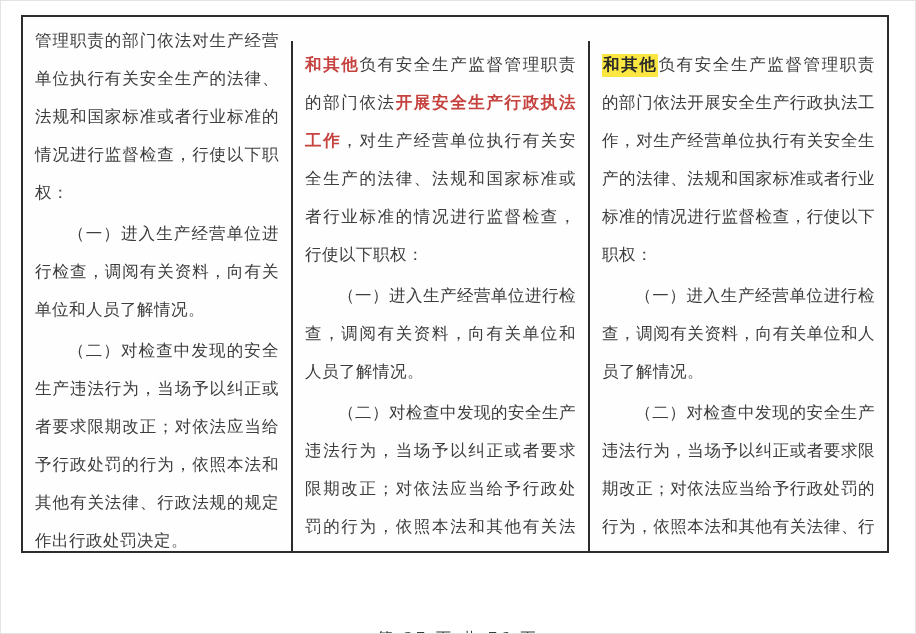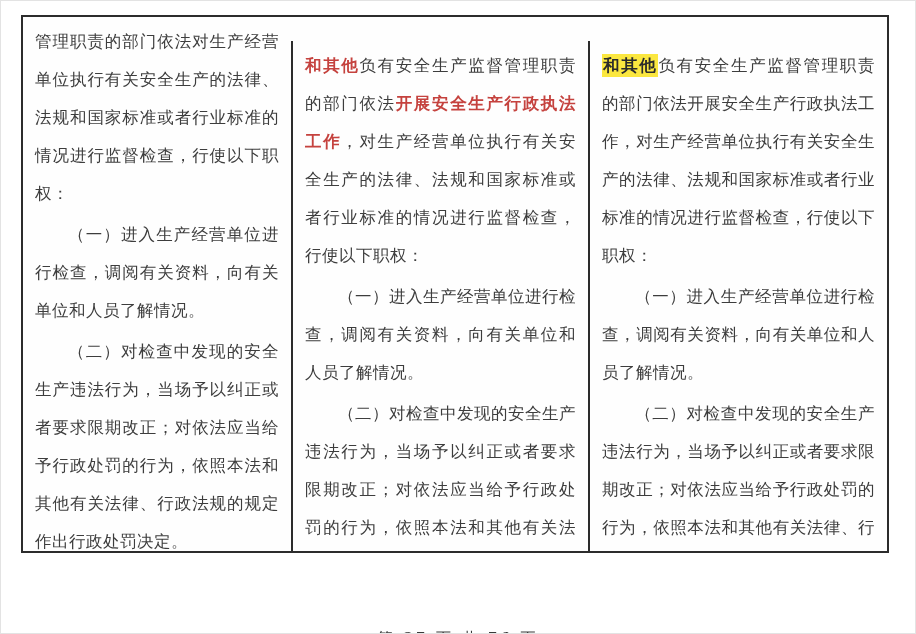--- a/index.html
+++ b/index.html
@@ -18,20 +18,21 @@
     width: 868px; height: 538px;
     display: flex;
     border: 2px solid #2c2c2c;
     box-sizing: border-box;
     background: #fefefe;
   }
   .doc-col {
     box-sizing: border-box;
     padding: 6px 12px 4px 12px;
     overflow: hidden;
+    font-family: Liberation Mono, monospace;
   }
   .doc-col + .doc-col { border-left: 2px solid #2c2c2c; margin-top: 24px; }
   .col-0 { width: 268px; }
   .col-1 { width: 297px; }
   .col-2 { flex: 1; }
   .para {
     margin: 0 0 3px 0;
     font-size: 16.5px;
     line-height: 38px;
     color: #3d3d3d;

